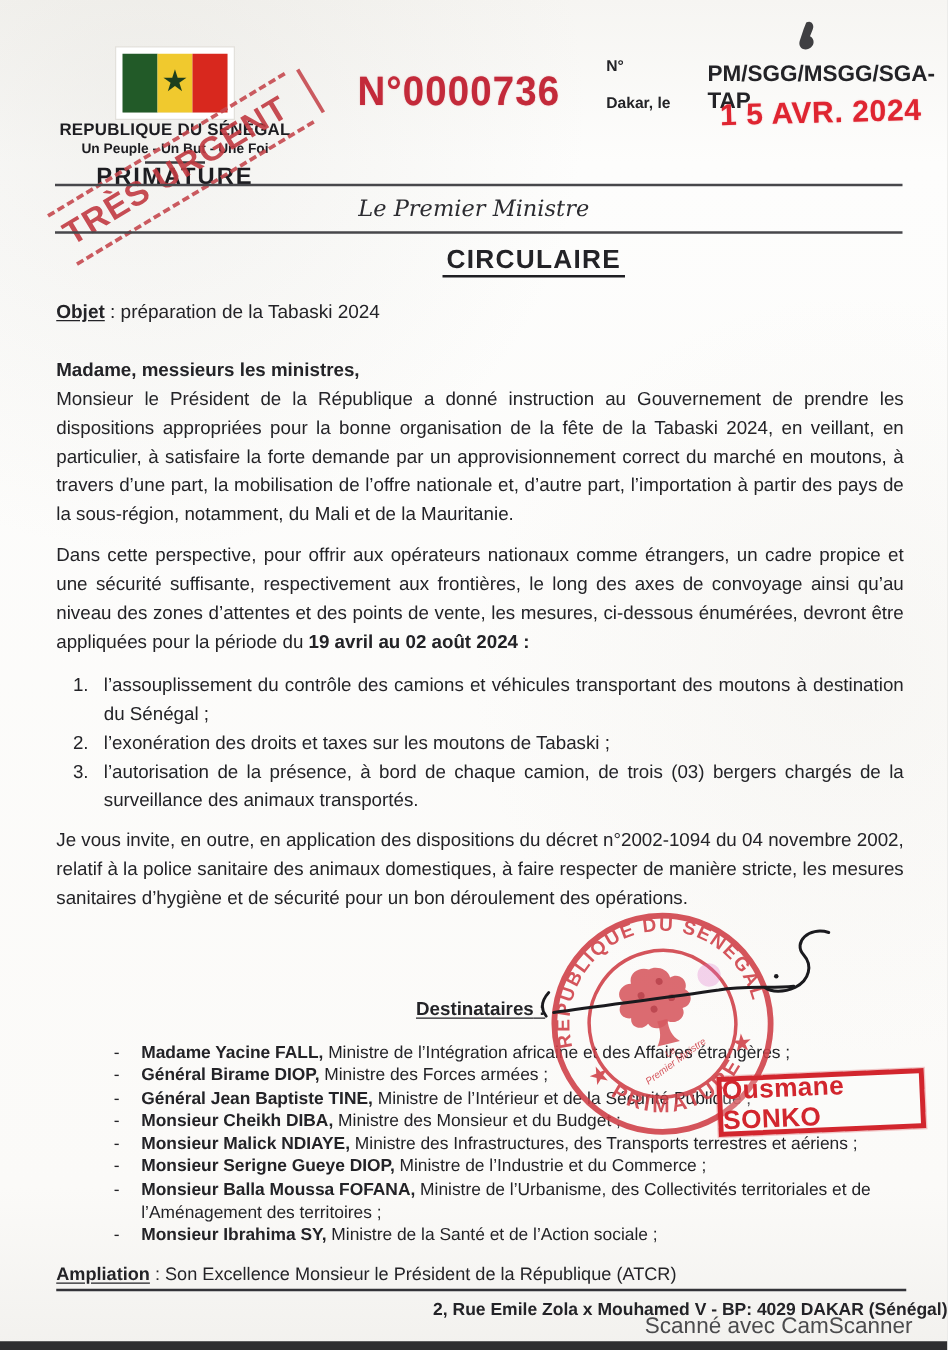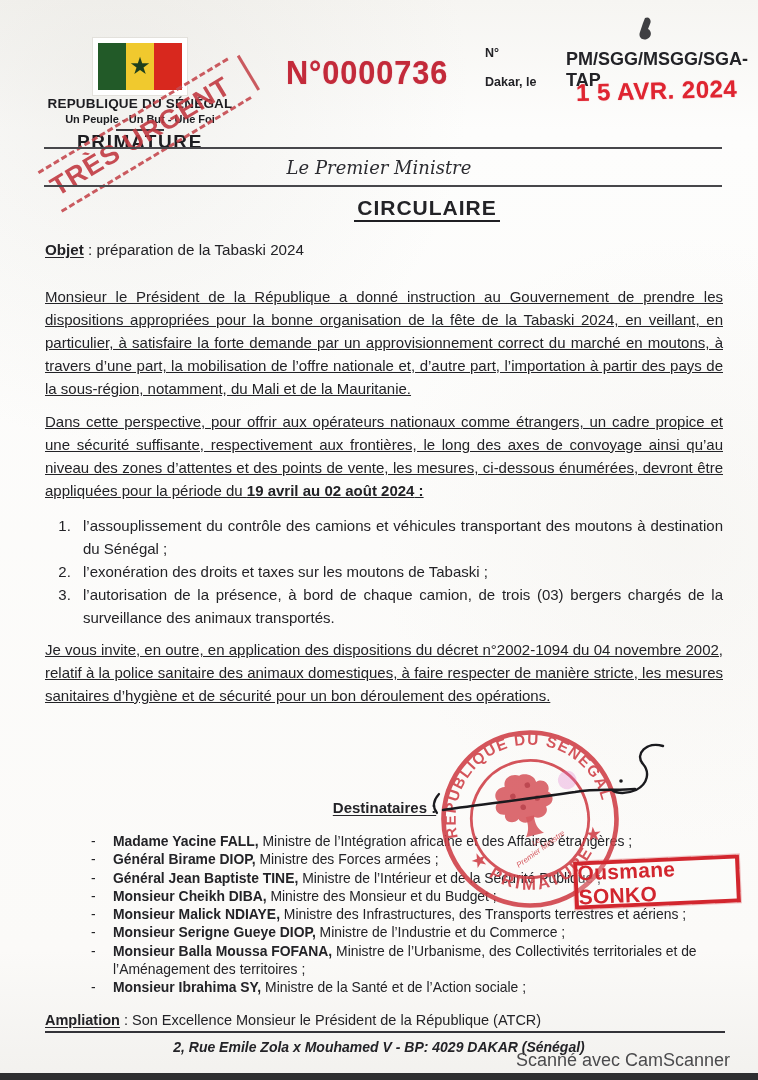--- a/index.html
+++ b/index.html
@@ -55,21 +55,21 @@
   .circulaire { top:196px; left:0; width:100%; text-align:center;padding-left:48px; }
   .circulaire span { font-size:21px; font-weight:bold; letter-spacing:1px;
                      border-bottom:2.5px solid #1f1f23; padding:0 3px 1px; }
   .objet { left:45px; top:241px; font-size:15.2px; }
   .objet b { text-decoration:underline; text-underline-offset:2px; }
 
   
   .body-col { left:45px; top:285px; width:678px; font-size:15px; line-height:23px;
               text-align:justify; }
   .body-col .salut { font-weight:bold; text-align:left; }
-  .body-col p { margin:0;text-decoration:underline; }
+  .body-col p { margin:0; }
   .p1 { margin-bottom:10px !important; }
   .p2 { margin-bottom:12px !important; }
   ol.measures { margin:0 0 9px 0; padding-left:30px; }
   ol.measures li { padding-left:8px; }
 
   
   .round-stamp { left:437px; top:726px; width:186px; height:186px;
                  transform:rotate(-14deg); opacity:.88; }
   .sig { left:425px; top:732px; width:302px; height:118px; }
   .sonko { left:574px; top:858px; width:158px; height:40px;
@@ -83,22 +83,22 @@
   .recipients h4 { margin:0 0 7px 0; font-size:15px; font-weight:bold;
                    text-decoration:underline; text-underline-offset:2px;text-align:center; }
   .recipients ul { list-style:none; margin:16px; padding:0; line-height:18.3px; }
   .recipients li { position:relative; padding-left:52px; }
   .recipients li::before { content:"-"; position:absolute; left:30px; }
 
   
   .ampliation { left:45px; top:1012px; width:680px; font-size:14.5px;
                 border-bottom:2.5px solid #333338; padding-bottom:3px; }
   .ampliation b { text-decoration:underline; text-underline-offset:2px;margin-top:19px; }
-  .address { left:0; top:1039px; width:100%; text-align:center; font-weight:bold;
-             font-size:14px;font-style:italic; }
+  .address { left:0; top:1039px; width:100%; text-align:right; font-weight:bold;
+             font-size:14px; }
   .scanner { right:28px; top:1050px; font-size:18px; color:#4b4b4d; }
   .bottom-bar { left:0; bottom:0; width:100%; height:7px; background:#2e2e30; }
 </style>
 </head>
 <body>
 
 <div id="page">
 
   <div class="abs flag">
     <div class="band" style="background:#225a28"></div>
@@ -131,20 +131,21 @@
   <div class="abs hr hr2"></div>
   <div class="abs circulaire">
     <span>CIRCULAIRE</span>
   </div>
 
   <div class="abs objet">
     <b>Objet</b><span> : préparation de la Tabaski 2024</span>
   </div>
 
   <div class="abs body-col">
+    <div class="salut">Madame, messieurs les ministres,</div>
     <p class="p1">Monsieur le Président de la République a donné instruction au Gouvernement de prendre les dispositions appropriées pour la bonne organisation de la fête de la Tabaski 2024, en veillant, en particulier, à satisfaire la forte demande par un approvisionnement correct du marché en moutons, à travers d’une part, la mobilisation de l’offre nationale et, d’autre part, l’importation à partir des pays de la sous-région, notamment, du Mali et de la Mauritanie.</p>
     <p class="p2"><span>Dans cette perspective, pour offrir aux opérateurs nationaux comme étrangers, un cadre propice et une sécurité suffisante, respectivement aux frontières, le long des axes de convoyage ainsi qu’au niveau des zones d’attentes et des points de vente, les mesures, ci-dessous énumérées, devront être appliquées pour la période du </span><b>19 avril au 02 août 2024</b><b> :</b></p>
     <ol class="measures">
       <li>l’assouplissement du contrôle des camions et véhicules transportant des moutons à destination du Sénégal ;</li>
       <li>l’exonération des droits et taxes sur les moutons de Tabaski ;</li>
       <li>l’autorisation de la présence, à bord de chaque camion, de trois (03) bergers chargés de la surveillance des animaux transportés.</li>
     </ol>
     <p>Je vous invite, en outre, en application des dispositions du décret n°2002-1094 du 04 novembre 2002, relatif à la police sanitaire des animaux domestiques, à faire respecter de manière stricte, les mesures sanitaires d’hygiène et de sécurité pour un bon déroulement des opérations.</p>
   </div>
 

